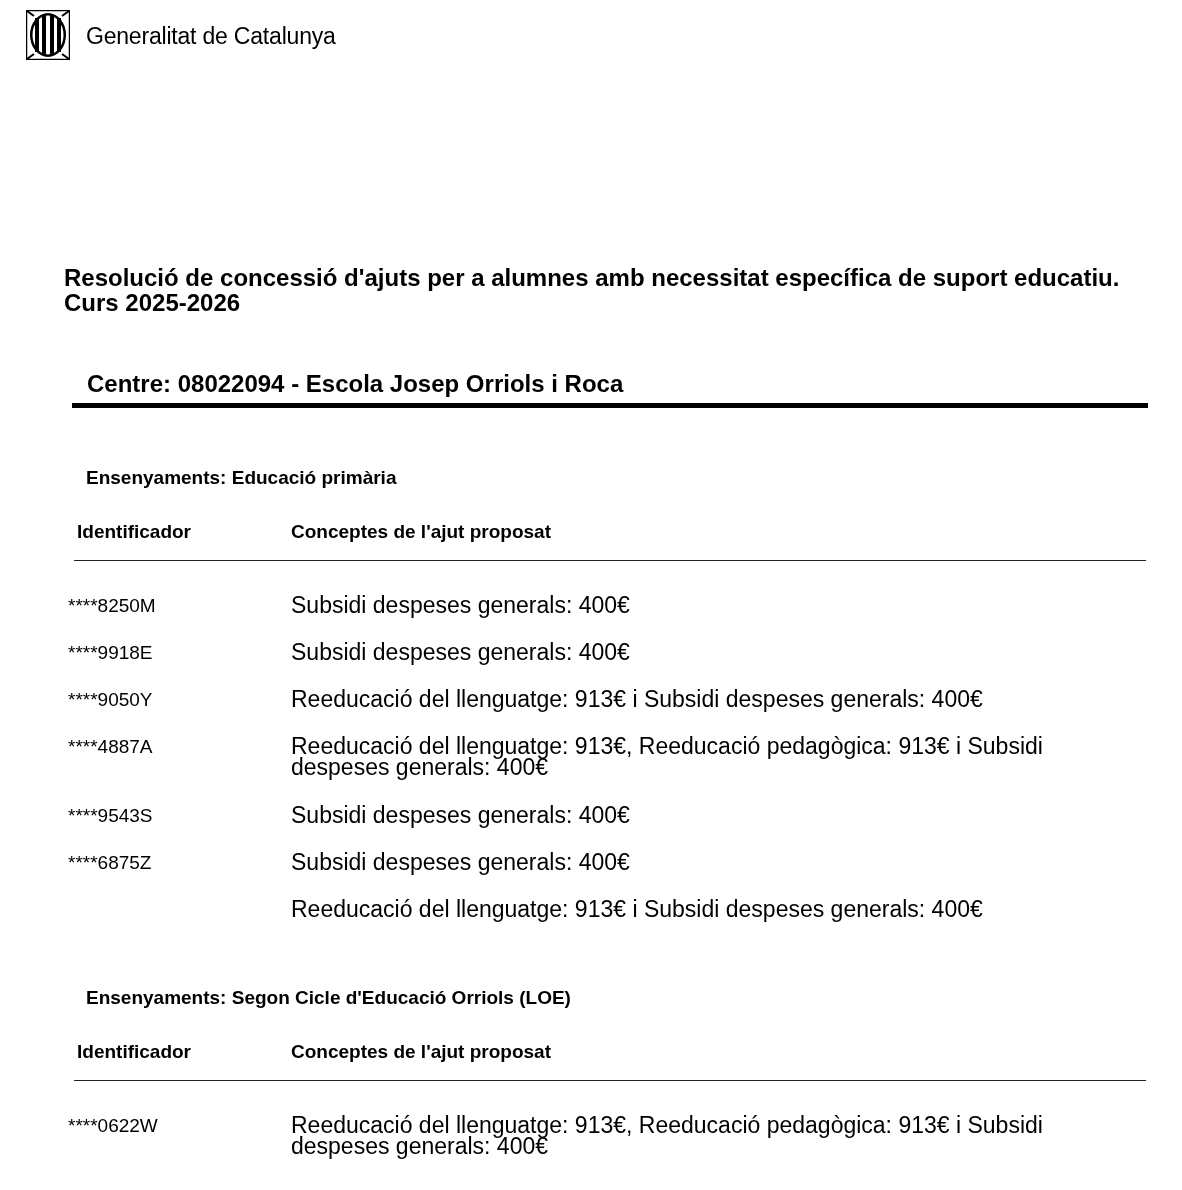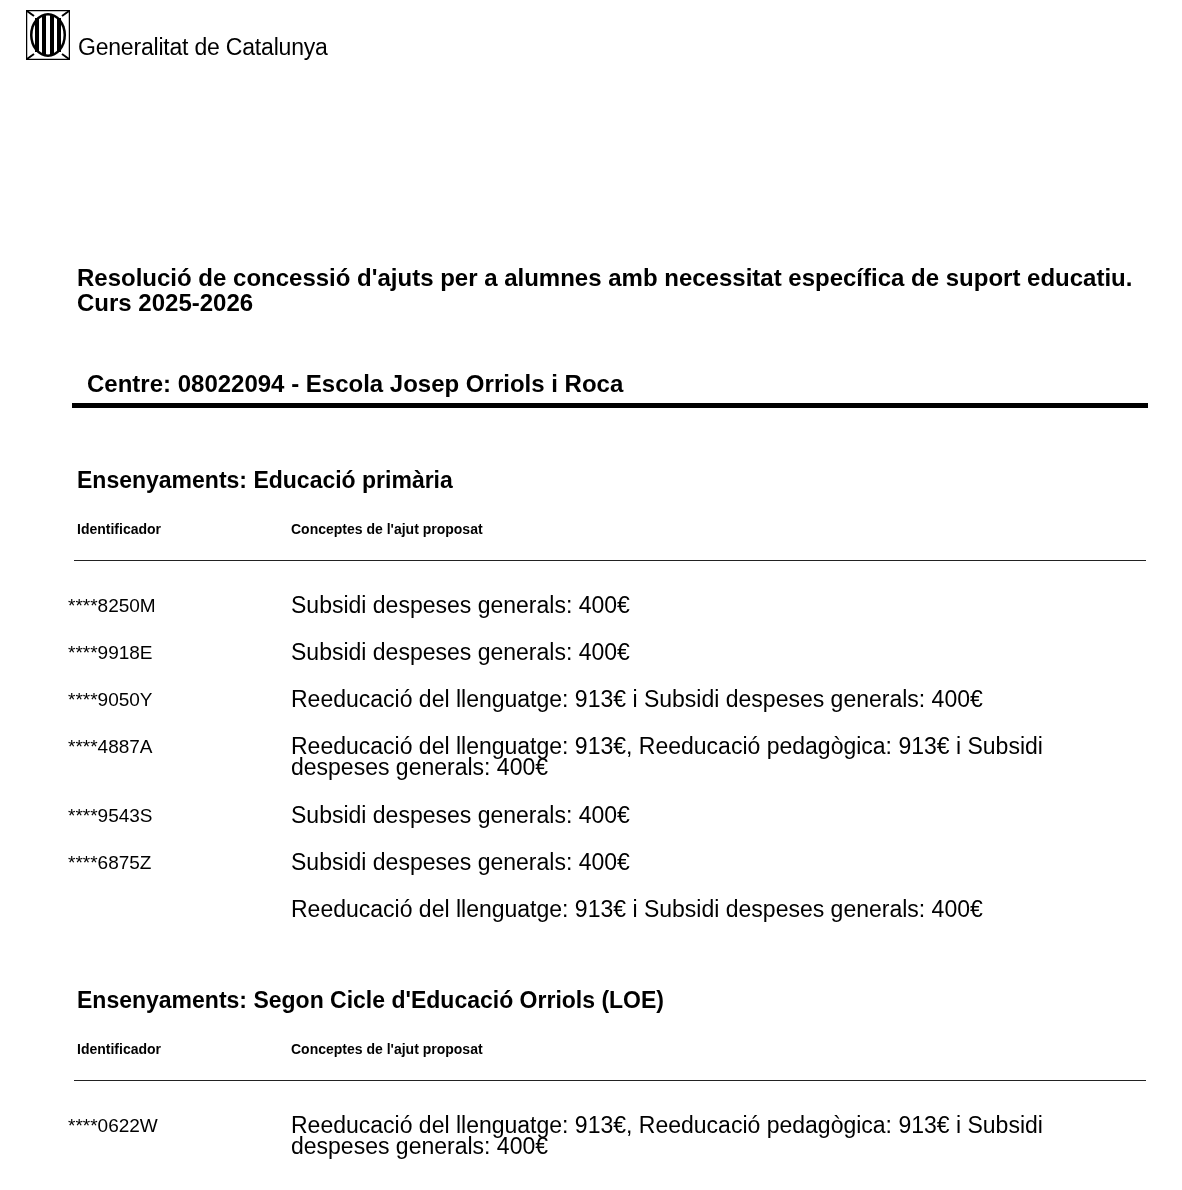--- a/index.html
+++ b/index.html
@@ -1,37 +1,37 @@
 <!DOCTYPE html>
 <html><head>
 <meta charset="utf-8">
 <style>
   html, body { margin: 0; padding: 0; background: #ffffff; }
   body {
     width: 1182px; height: 1190px; position: relative; overflow: hidden;
     font-family: "Liberation Sans", sans-serif; color: #000;
   }
-  .header { position: absolute; left: 26px; top: 10px; display: flex; align-items: flex-end; }
+  .header { position: absolute; left: 26px; top: 10px; display: flex; align-items: center; gap: 8px; }
   .logo { width: 44px; height: 50px; margin-right: 8px; }
   .header-text { line-height: 25px; margin-top: 2px; }
   .gen { font-size: 23px; font-weight: normal; letter-spacing: -0.2px; }
   .dept { font-size: 23px; font-weight: bold; letter-spacing: -0.2px; }
 
   .title {
-    position: absolute; left: 77px; top: 265px; width: 1060px;
+    position: absolute; left: 64px; top: 265px; width: 1060px;
     font-size: 24px; font-weight: bold; line-height: 25px; margin: 0;
   }
   .centre {
     position: absolute; left: 87px; top: 370px;
     font-size: 24px; font-weight: bold; margin: 0;
   }
   .centre-rule { position: absolute; left: 72px; top: 403px; width: 1076px; height: 5px; background: #000; }
 
-  .section-title { position: absolute; left: 77px; font-size: 23px; font-weight: bold; margin: 0; }
-  .col-head { position: absolute; font-size: 14px; font-weight: bold; }
+  .section-title { position: absolute; left: 86px; font-size: 19px; font-weight: bold; margin: 0; }
+  .col-head { position: absolute; font-size: 19px; font-weight: bold; }
   .thin-rule { position: absolute; left: 74px; width: 1072px; height: 1px; background: #222; }
 
   .row-id { position: absolute; left: 68px; font-size: 19px; }
   .row-concept { position: absolute; left: 291px; width: 820px; font-size: 23px; line-height: 21px; }
 </style>
 </head>
 <body>
 
 <div class="header">
   <svg class="logo" viewBox="0 0 44 50">

